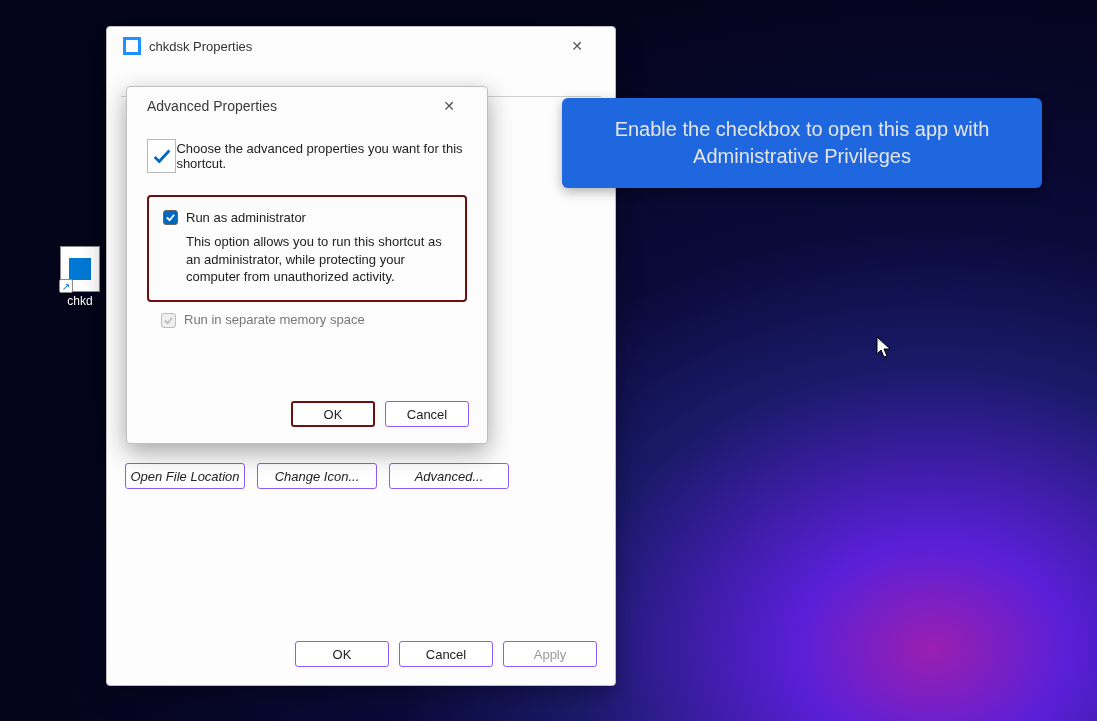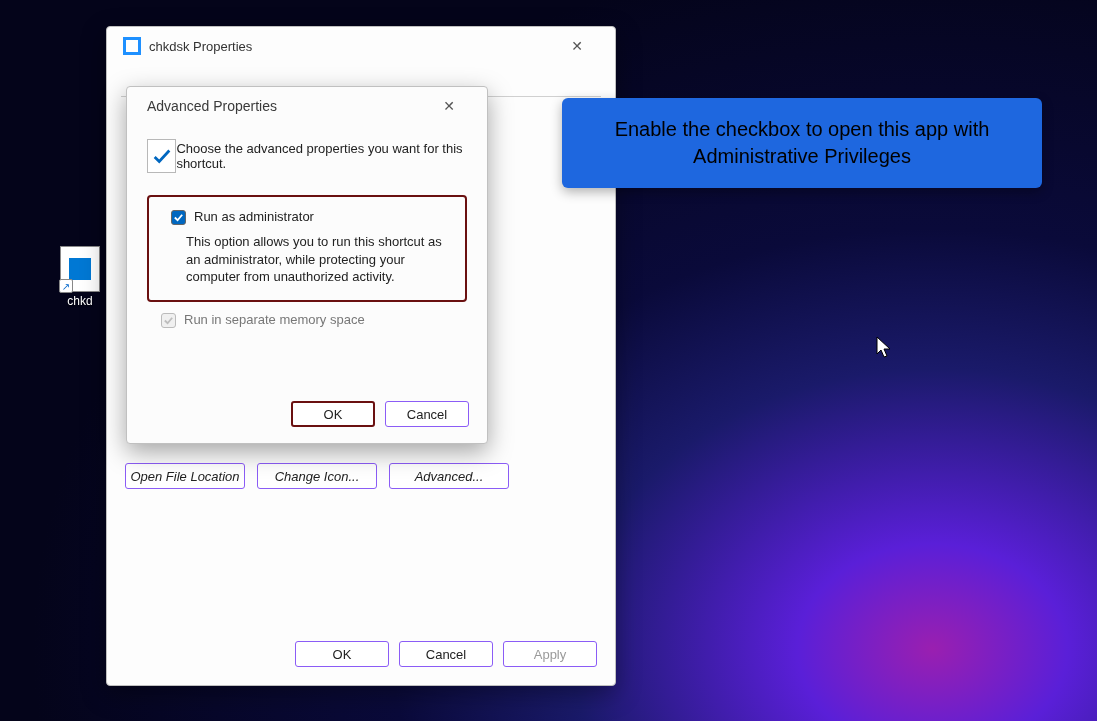--- a/index.html
+++ b/index.html
@@ -86,42 +86,42 @@
   .row1 { display:flex; align-items:center; margin-bottom:22px; }
   .checkicon {
     width:34px; height:34px; border:1px solid #b8b8b8; display:flex;
     align-items:center; justify-content:center; background:#fff;
   }
   .checkicon svg { width:22px; height:22px; }
   .highlight-box {
     border:2px solid #6a1010; border-radius:4px; padding:12px 14px 14px;
     margin-bottom:10px;
   }
-  .opt { display:flex; align-items:flex-start; gap:8px;margin-left:8px; }
+  .opt { display:flex; align-items:center; gap:8px; }
   .cb {
     width:15px; height:15px; border:1px solid #666; border-radius:3px;
     background:#0067c0; display:flex; align-items:center; justify-content:center;
     flex-shrink:0; margin-top:1px;
   }
   .cb.unchecked { background:#f0f0f0; border-color:#bbb; }
   .cb svg { width:11px; height:11px; }
   .opt-label { font-size:13px; color:#222; }
   .opt-desc { margin:8px 0 0 23px; font-size:13px; color:#222; line-height:1.35; max-width:330px; }
   .opt2 { margin:8px 4px 0 14px; display:flex; align-items:center; gap:8px; }
   .opt2 .opt-label { color:#777; }
   .dlg-btns {
     position:absolute; right:18px; bottom:16px; display:flex; gap:10px;
   }
   .dlg-btns .btn { min-width:84px; }
   .dlg-btns .btn.focus { border:2px solid #6a1010; }
 
   
   .callout {
     position:absolute; left:562px; top:98px; width:480px; height:90px;
-    background:#1e67df; color:#000000; border-radius:6px;
+    background:#1e67df; color:#e5e5e5; border-radius:6px;
     display:flex; align-items:center; justify-content:center; text-align:center;
     font-size:20px; line-height:1.35; padding:8px 20px;
     box-shadow:0 4px 12px rgba(0,0,0,.3);
   }
   .callout-tail {
     position:absolute; left:497px; top:180px; width:0; height:0;
     border-top:0 solid transparent;
     filter:drop-shadow(0 2px 4px rgba(0,0,0,.2));
   }
 

